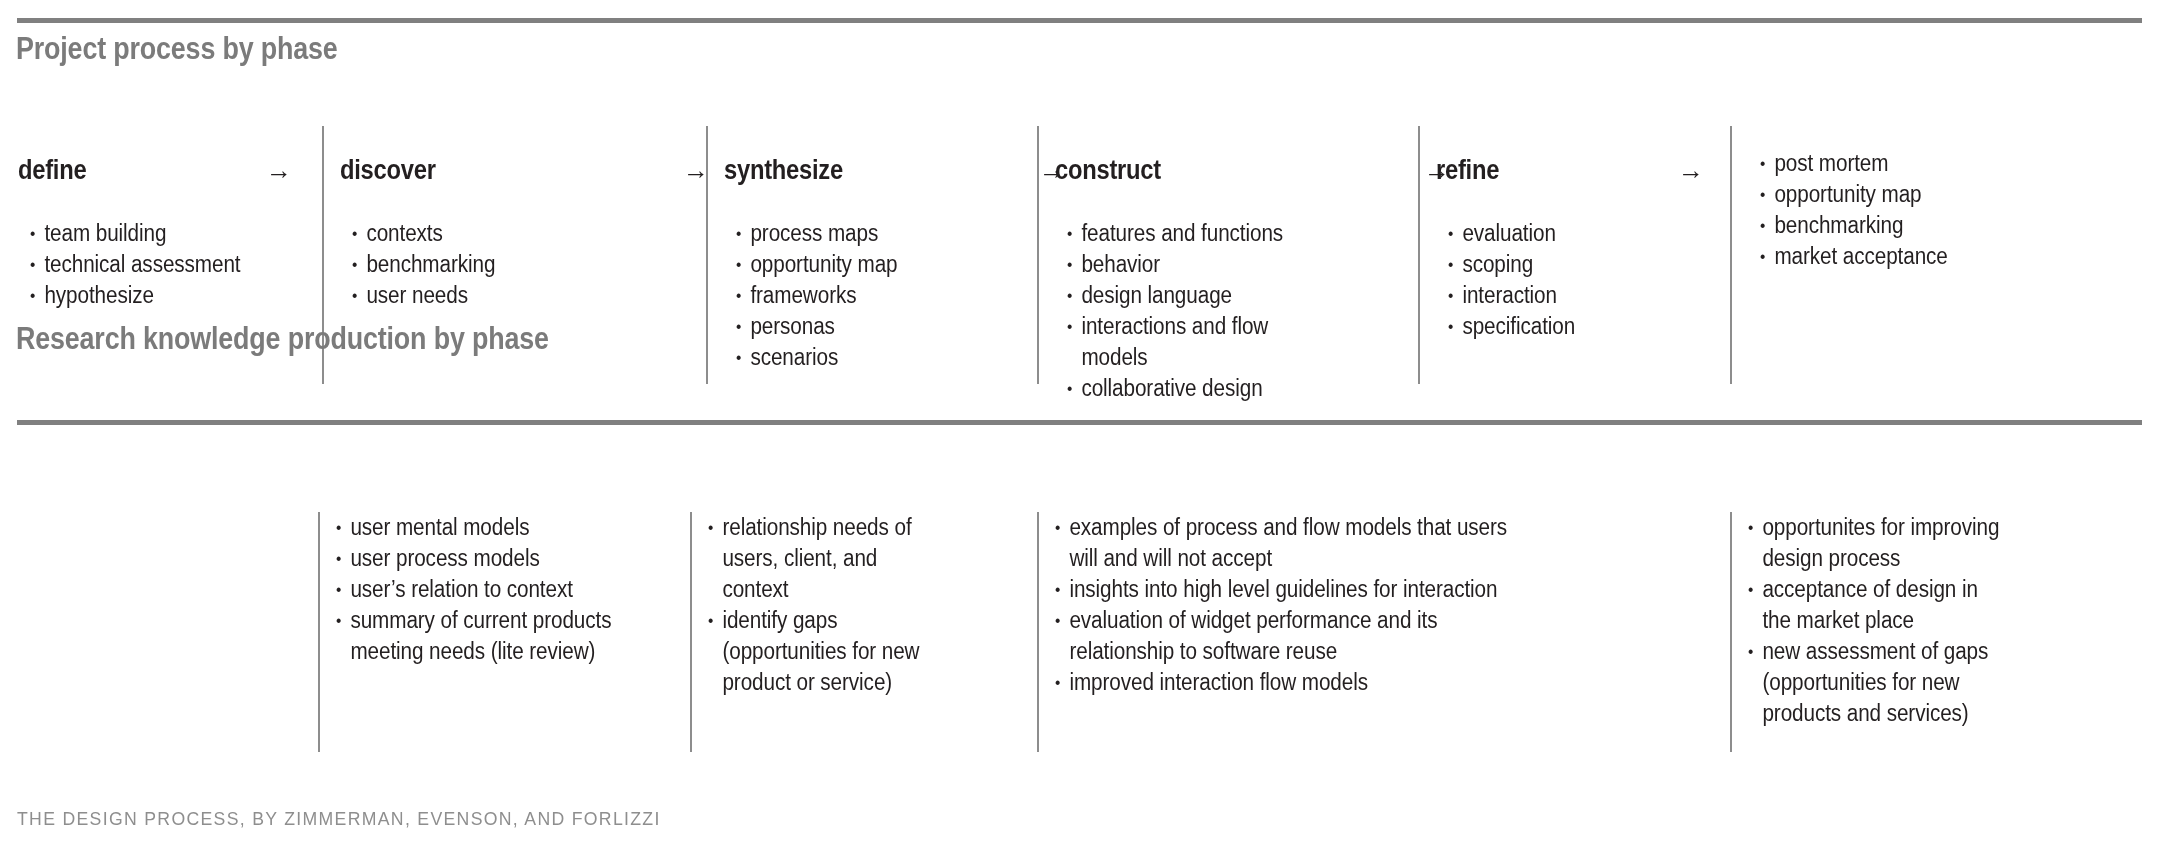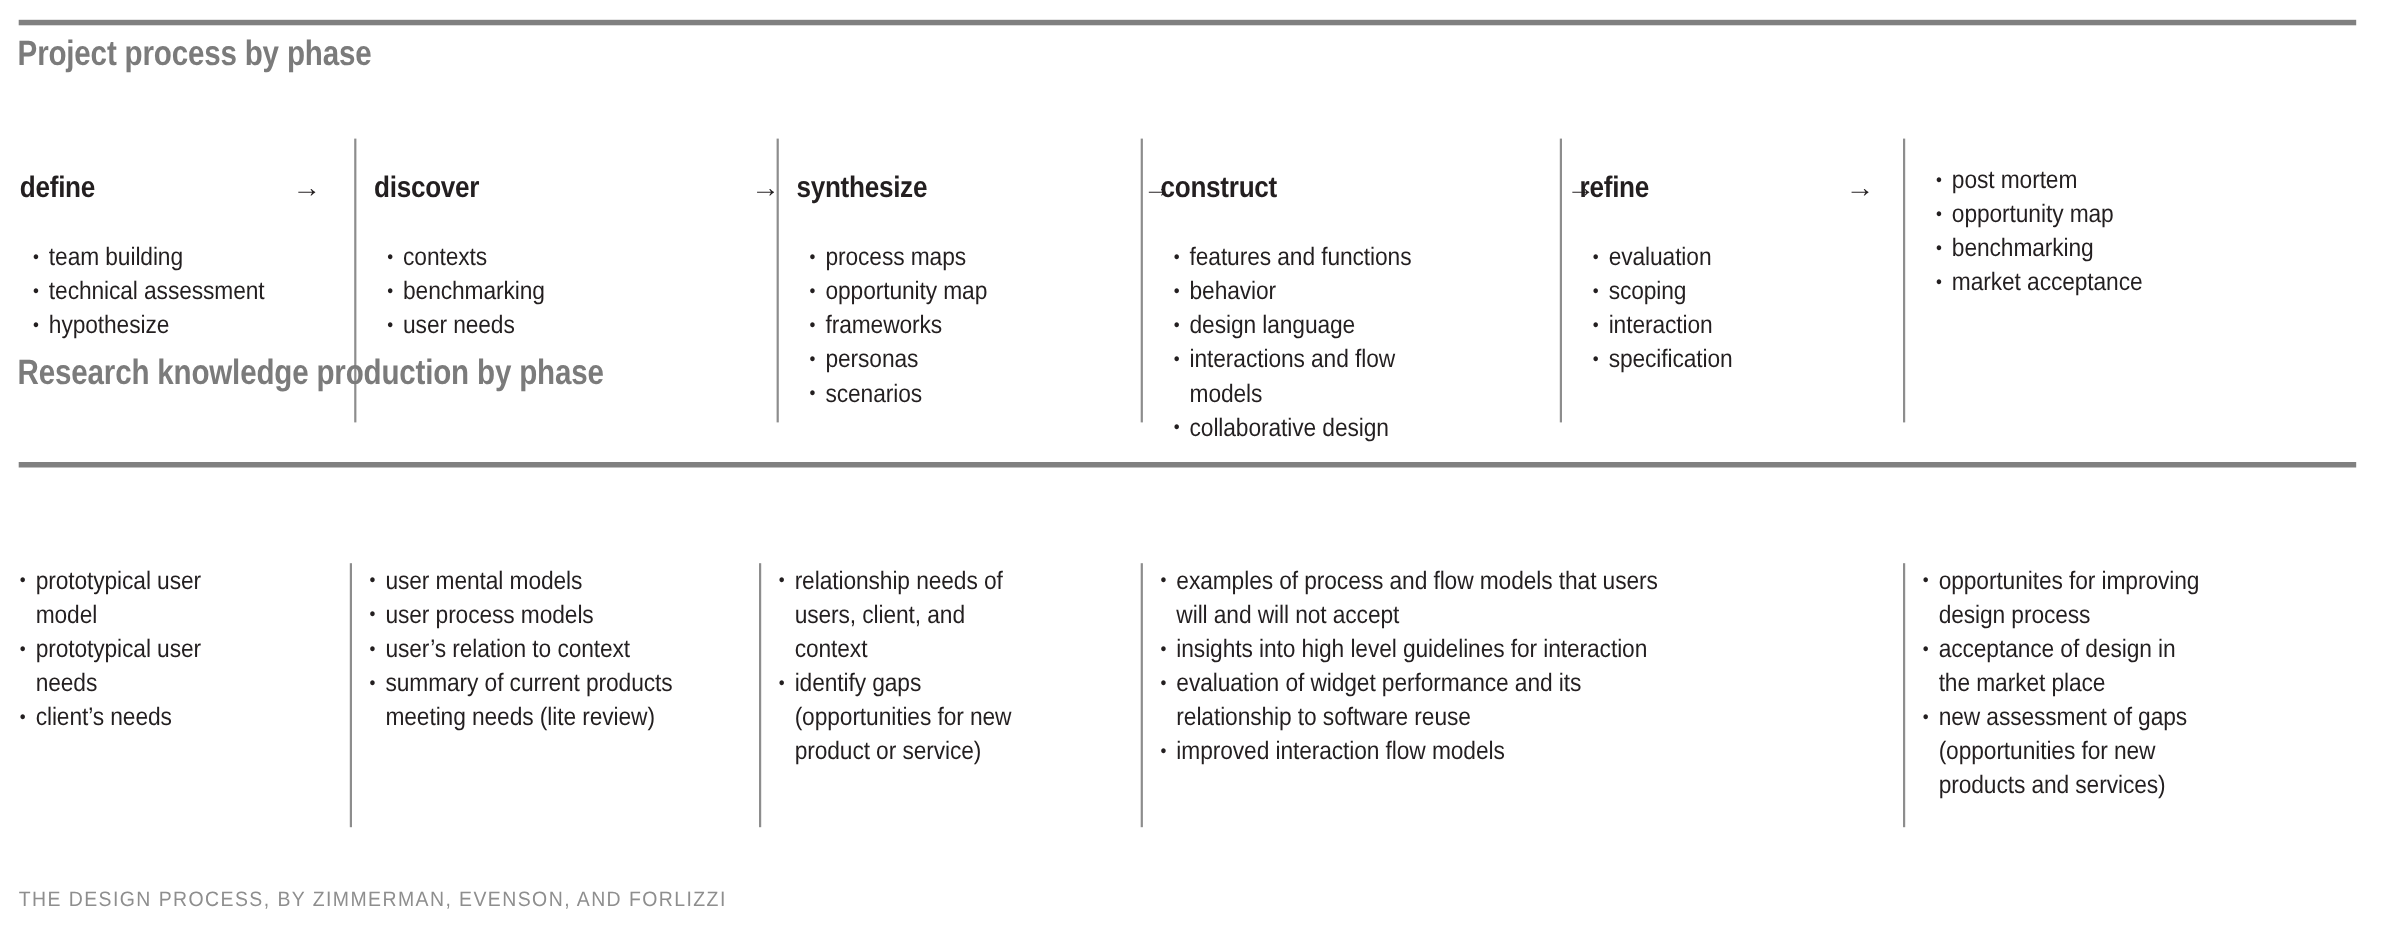--- a/index.html
+++ b/index.html
@@ -251,29 +251,20 @@
     </div>
 
   </div>
 
   <div class="rule rule-middle"></div>
 
   <div class="section-heading heading-2">Research knowledge production by phase</div>
 
   <div class="cols research-cols">
 
-    <div class="col" style="left:0px; width:318px;">
-      <div class="list-wrap">
-        <ul class="bullets">
-          <li style="width:78%;">prototypical user model</li>
-          <li style="width:78%;">prototypical user needs</li>
-          <li>client’s needs</li>
-        </ul>
-      </div>
-    </div>
 
     <div class="col divided" style="left:318px; width:445px;">
       <div class="list-wrap">
         <ul class="bullets">
           <li>user mental models</li>
           <li>user process models</li>
           <li>user’s relation to context</li>
           <li style="width:70%;">summary of current products meeting needs (lite review)</li>
         </ul>
       </div>

